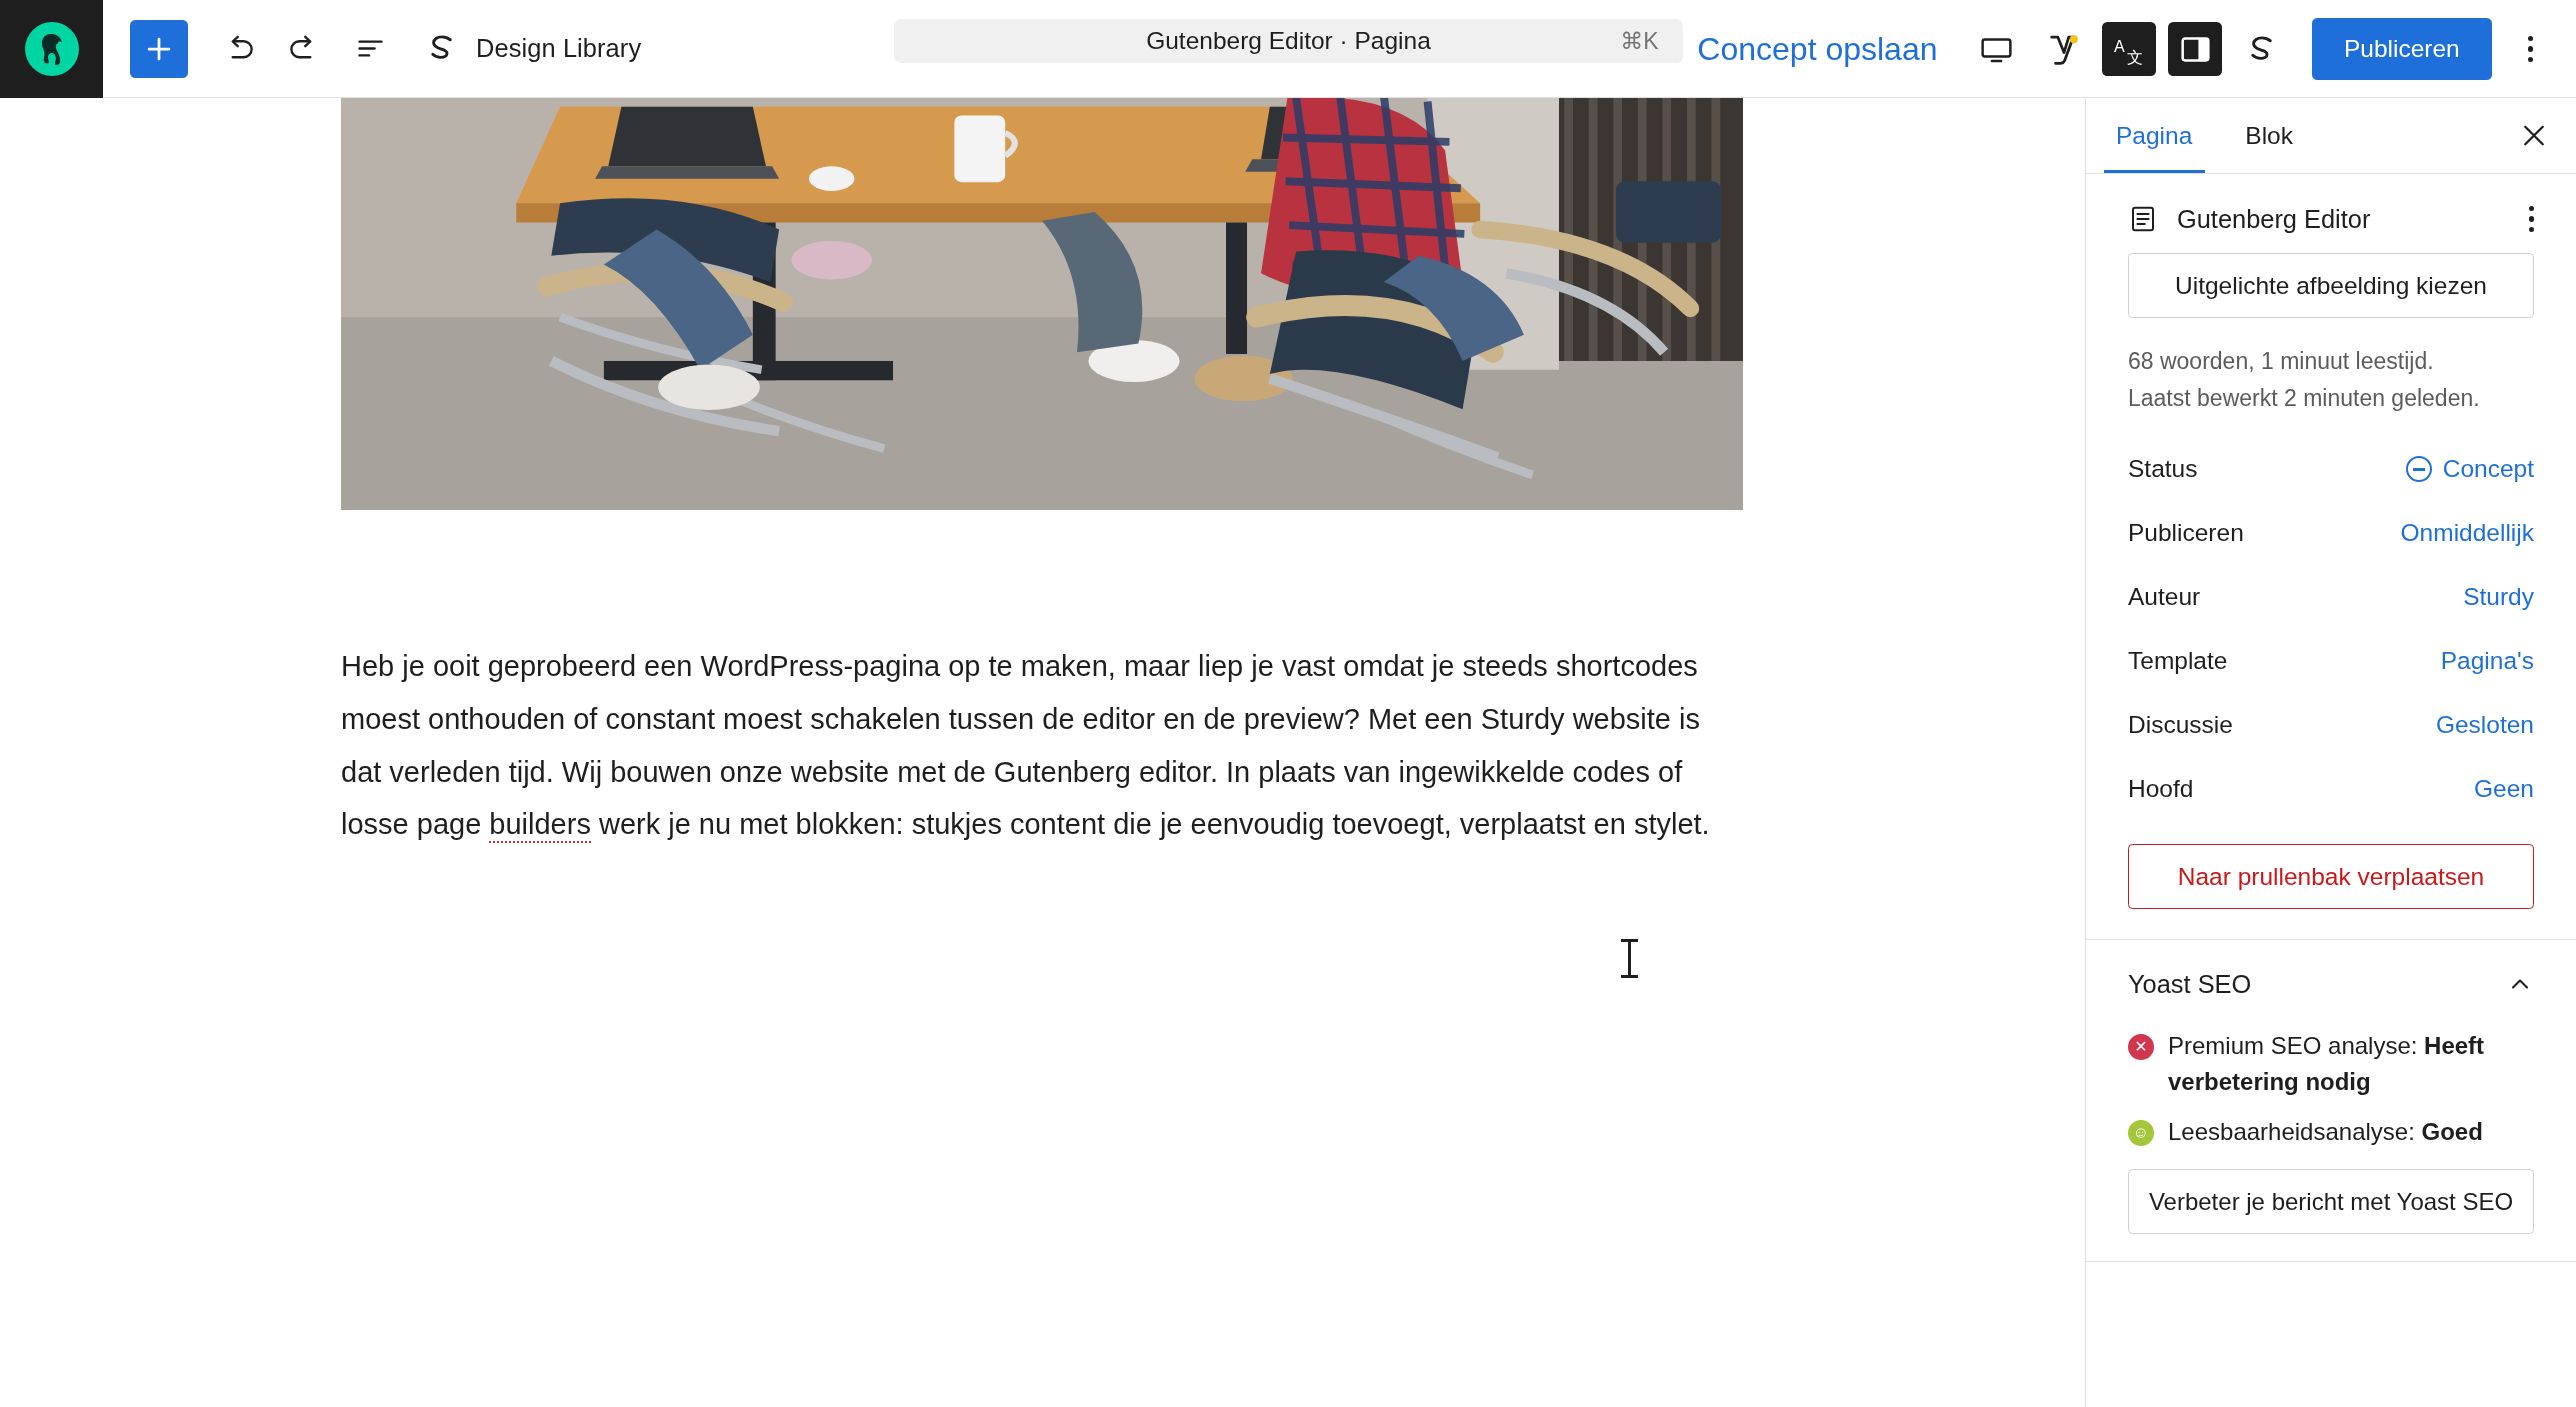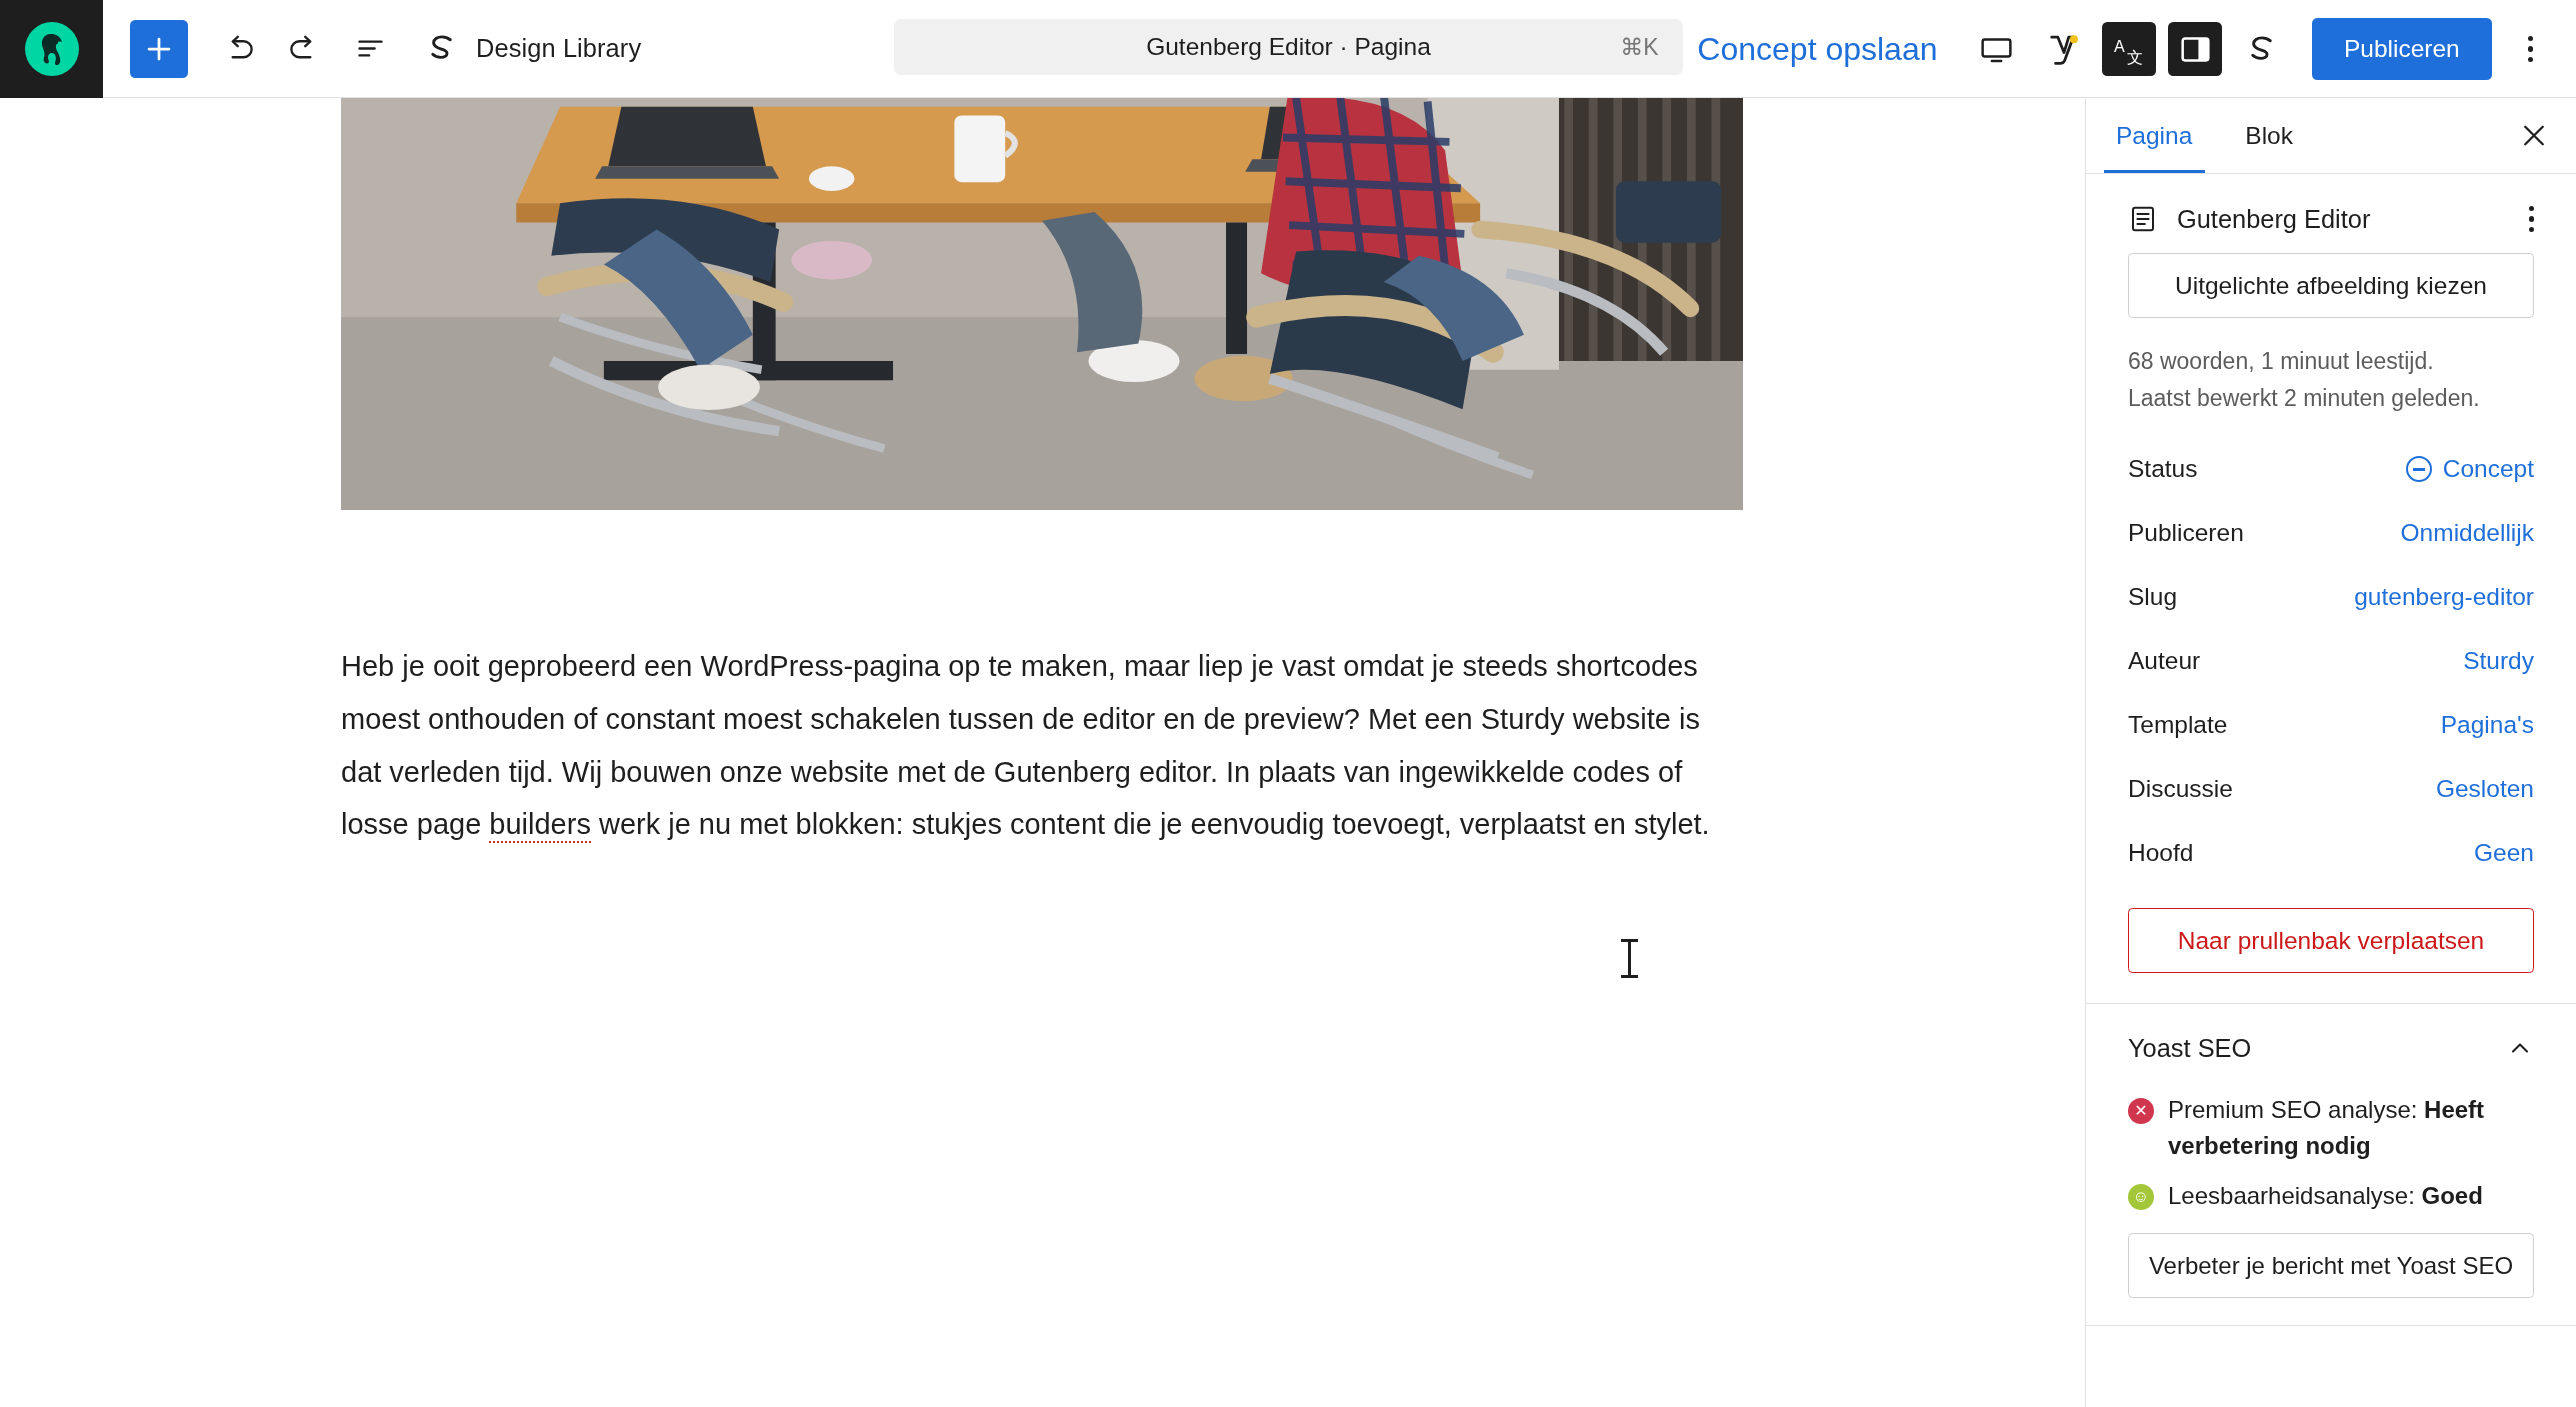--- a/index.html
+++ b/index.html
@@ -55,21 +55,21 @@
   .design-lib {
     display: flex; align-items: center; gap: 17.5px;
     margin-left: 26px; cursor: pointer; flex: 0 0 auto;
   }
   .design-lib .dl-label {
     font-size: 25.4px; color: #1e1e1e; letter-spacing: 0.1px;
   }
 
   .cmd-bar {
     position: absolute; left: 894px; top: 19px;
-    width: 789px; height: 56px;
+    width: 789px; height: 44px;
     background: #f0f0f0; border-radius: 7px;
     display: flex; align-items: center; justify-content: center;
     cursor: pointer;
   }
   .cmd-bar .cmd-title {
     font-size: 24.5px; color: #1e1e1e;
   }
   .cmd-bar .cmd-shortcut {
     position: absolute; right: 24.5px; top: 50%; transform: translateY(-50%);
     font-size: 23px; color: #757575;
@@ -458,24 +458,20 @@
           <span class="status-dot"></span>
           <span>Concept</span>
         </span>
       </div>
 
       <div class="row">
         <span class="lbl">Publiceren</span>
         <span class="val">Onmiddellijk</span>
       </div>
 
-      <div class="row">
-        <span class="lbl">Slug</span>
-        <span class="val">gutenberg-editor</span>
-      </div>
 
       <div class="row">
         <span class="lbl">Auteur</span>
         <span class="val">Sturdy</span>
       </div>
 
       <div class="row">
         <span class="lbl">Template</span>
         <span class="val">Pagina's</span>
       </div>

